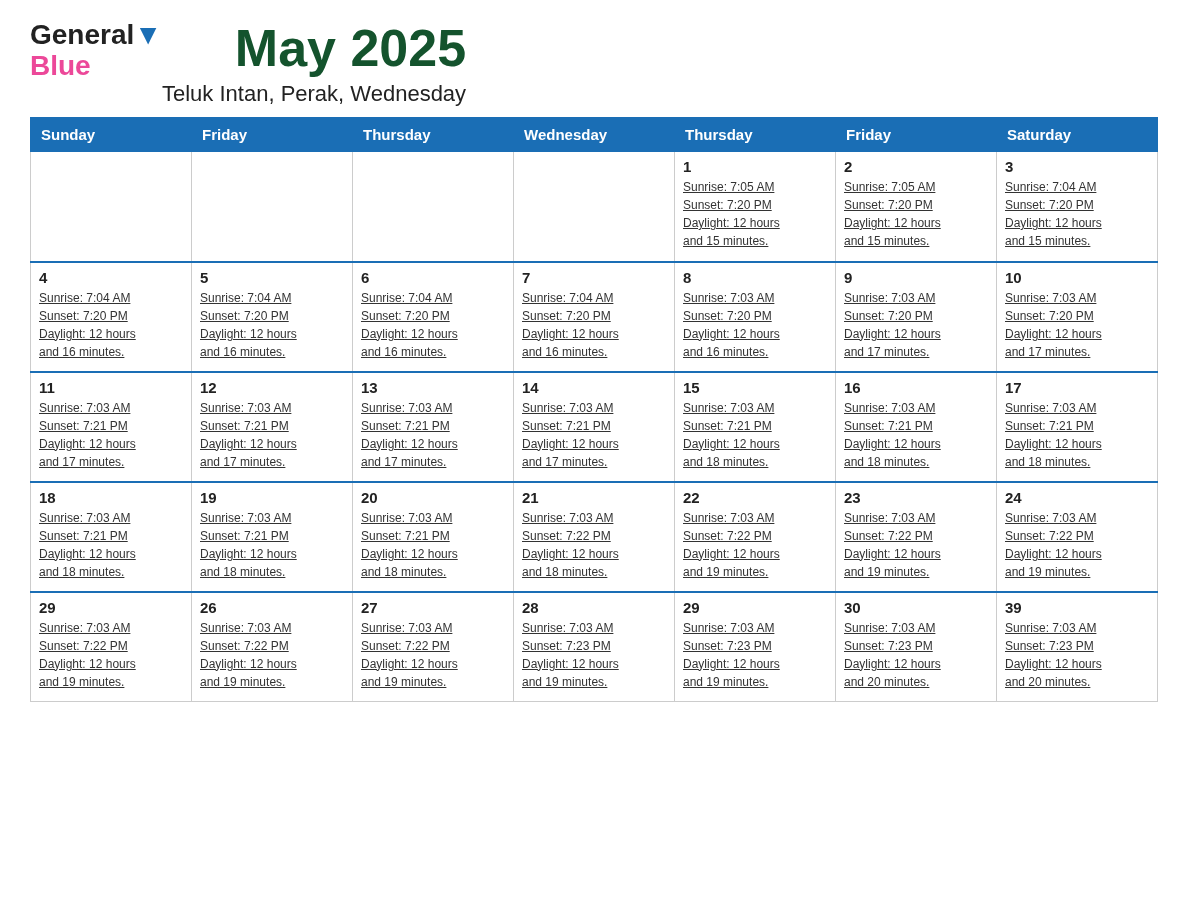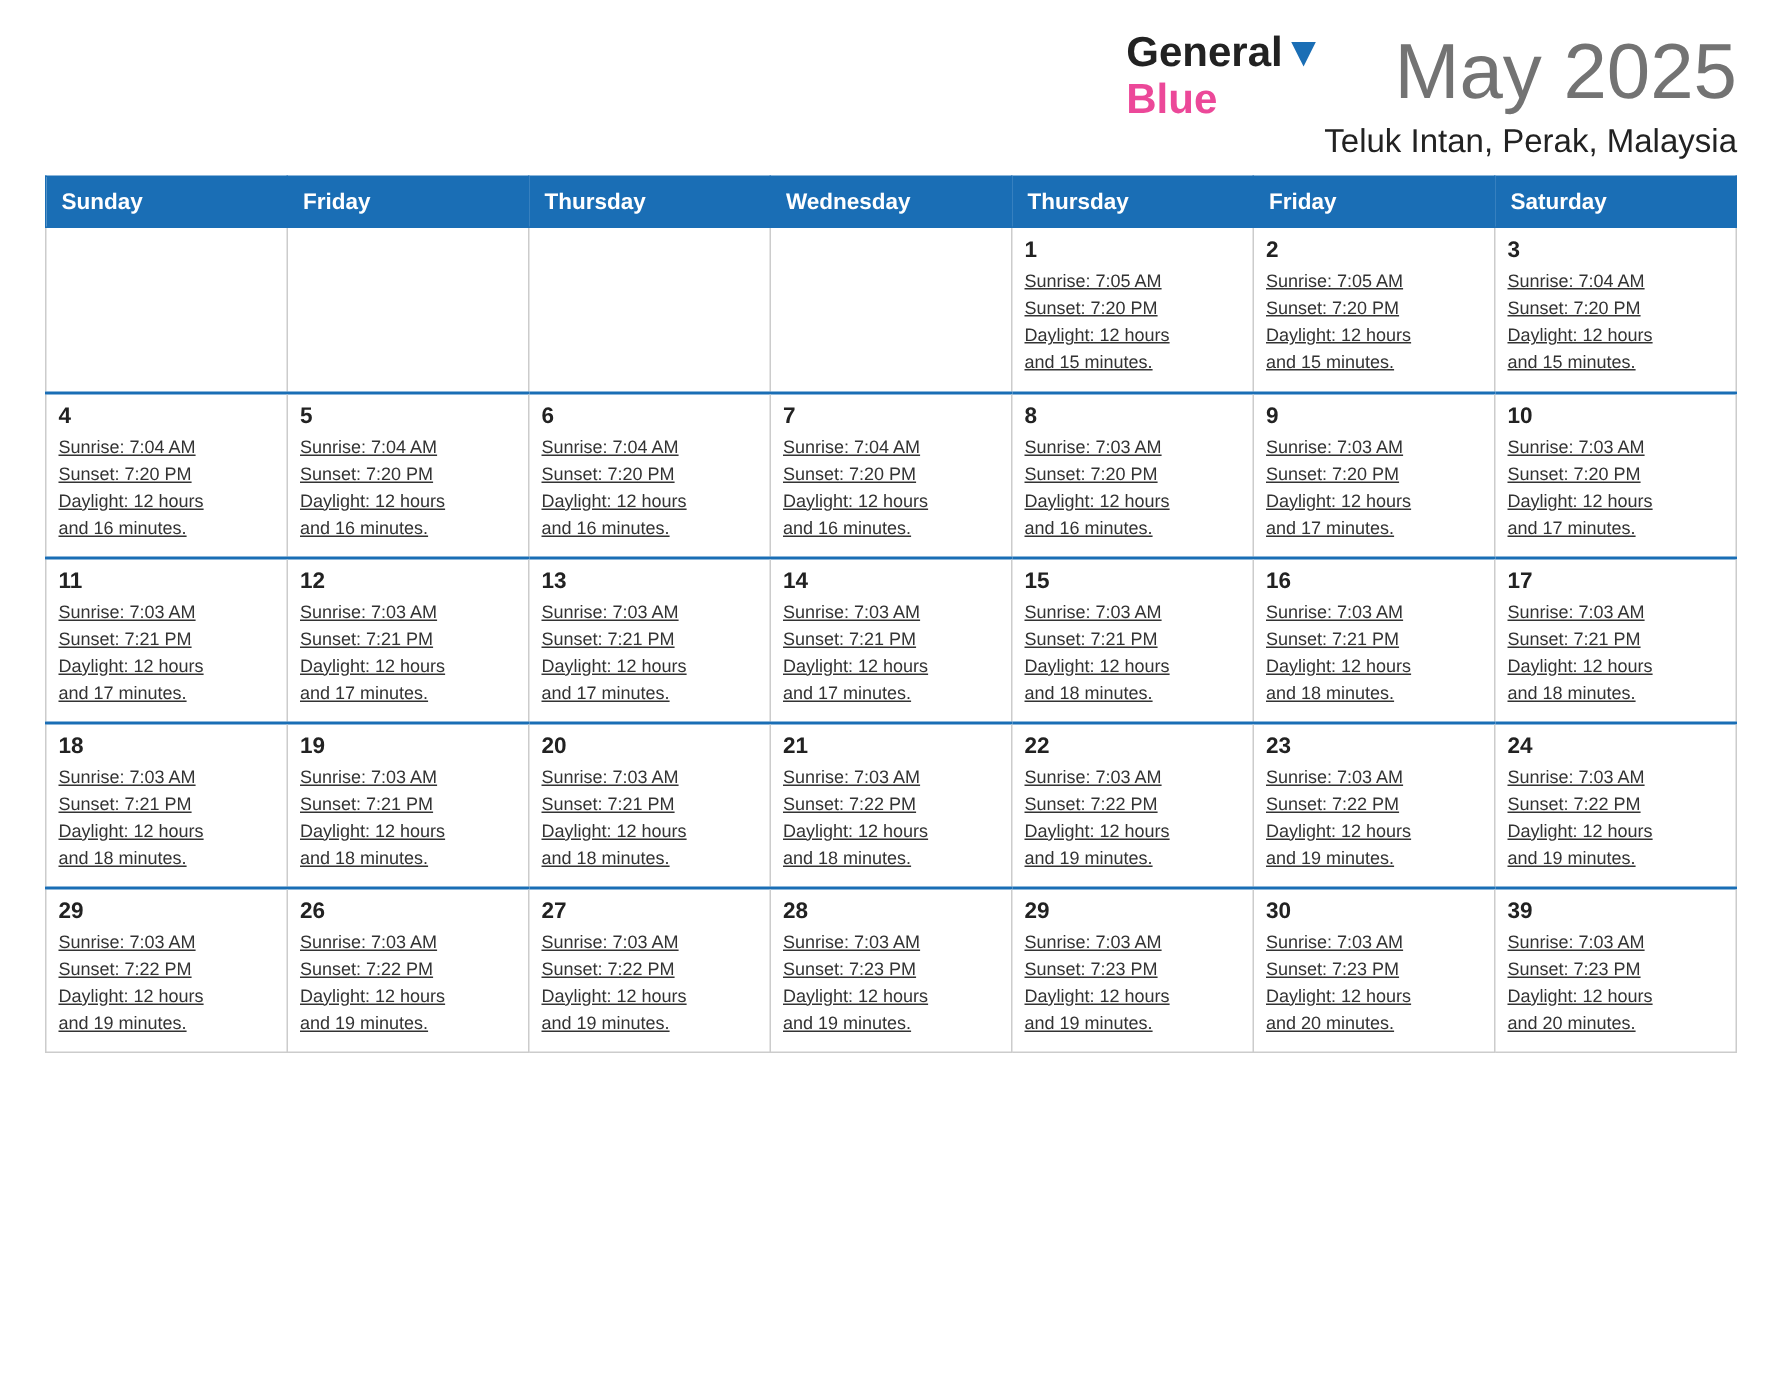--- a/index.html
+++ b/index.html
@@ -6,21 +6,21 @@
     body {
       font-family: Arial, sans-serif;
       background: #fff;
       color: #222;
       width: 1188px;
       min-height: 918px;
       padding: 20px 30px;
     }
     .header {
       display: flex;
-      justify-content: flex-end;
+      justify-content: flex-start;
       align-items: flex-start;
       margin-bottom: 10px;
     }
     .logo {
       display: flex;
       flex-direction: column;
       align-items: flex-start;
     }
     .logo-text {
       font-size: 28px;
@@ -29,22 +29,22 @@
       line-height: 1.1;
     }
     .logo-text span {
       color: #1a6eb5;
     }
     .title-section {
       text-align: right;
     }
     .month-year {
       font-size: 52px;
-      font-weight: normal;
-      color: #737373;
+      font-weight: bold;
+      color: #14532d;
       line-height: 1.1;
     }
     .location {
       font-size: 22px;
       color: #222;
       margin-top: 4px;
     }
     .calendar {
       width: 100%;
       border-collapse: collapse;
@@ -92,21 +92,21 @@
 <body>
 
 <div class="header">
   <div class="logo">
     <div class="logo-text">
       General<span>▼</span><br><span style="color:#ec4899;">Blue</span>
     </div>
   </div>
   <div class="title-section">
     <div class="month-year">May 2025</div>
-    <div class="location">Teluk Intan, Perak, Malaysia</div>
+    <div class="location">Teluk Intan, Perak, Wednesday</div>
   </div>
 </div>
 
 <table class="calendar">
   <thead>
     <tr>
     <th>Sunday</th>
         <th>Friday</th>
         <th>Thursday</th>
         <th>Wednesday</th>

